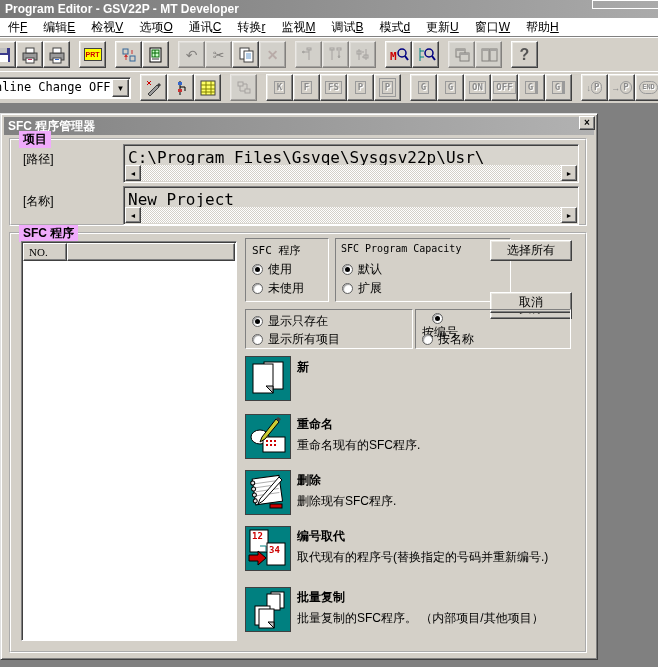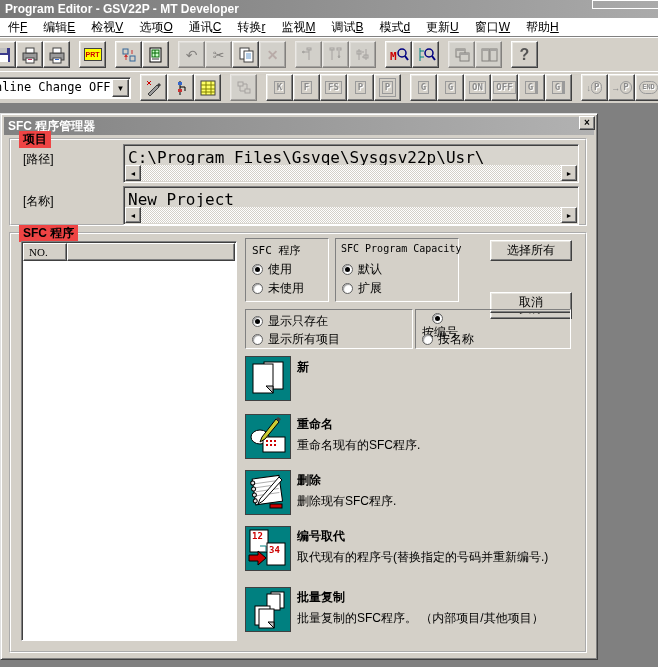--- a/index.html
+++ b/index.html
@@ -55,21 +55,21 @@
     box-shadow:inset 1px 1px 0 #ffffff, inset -1px -1px 0 #808080; }
   .dlg-title { position:absolute; left:3px; top:3px; right:3px; height:18px;
     background:linear-gradient(to right,#828282,#b2b2b2);
     color:#fff; font-weight:bold; line-height:18px; padding-left:4px; }
   .dlg-close { position:absolute; right:2px; top:2px; width:16px; height:14px;
     background:#d4d0c8; border:1px solid; border-color:#ffffff #404040 #404040 #ffffff;
     box-shadow:inset -1px -1px 0 #808080;
     font-size:10px; font-weight:bold; line-height:12px; text-align:center; color:#000; }
 
   .gb { position:absolute; border:2px groove #ffffff; }
-  .gb > .gb-label { position:absolute; top:-9px; left:8px; background:#ef4444;
+  .gb > .gb-label { position:absolute; top:-9px; left:8px; background:#f0abfc;
     padding:0 4px; font-weight:bold; color:#000; white-space:nowrap; }
 
   .fldlabel { position:absolute; color:#000; }
 
   .field { position:absolute; border:1px solid; border-color:#808080 #ffffff #ffffff #808080;
     box-shadow:inset 1px 1px 0 #404040; background:#d8d5ce; }
   .field .txt { position:absolute; left:4px; top:3px; font-size:16px; color:#000; white-space:nowrap; }
   .hscroll { position:absolute; left:1px; right:1px; bottom:1px; height:16px;
     background:#e6e3dc;
     background-image:repeating-conic-gradient(#ffffff 0% 25%, #d4d0c8 0% 50%);
@@ -393,21 +393,21 @@
       <div class="radio-row" style="left:6px; top:22px;">
         <span class="rdot sel"></span>
         <span>使用</span>
       </div>
       <div class="radio-row" style="left:6px; top:41px;">
         <span class="rdot"></span>
         <span>未使用</span>
       </div>
     </div>
 
-    <div class="gb" style="left:334px; top:124px; width:124px; height:64px; border-style:solid; border-width:1px; border-color:#808080 #ffffff #ffffff #808080;text-align:right;">
+    <div class="gb" style="left:334px; top:124px; width:176px; height:64px; border-style:solid; border-width:1px; border-color:#808080 #ffffff #ffffff #808080;text-align:right;">
       <span class="mono" style="position:absolute; left:5px; top:4px; font-size:10px; white-space:nowrap;">SFC Program Capacity</span>
       <div class="radio-row" style="left:6px; top:22px;">
         <span class="rdot sel"></span>
         <span>默认</span>
       </div>
       <div class="radio-row" style="left:6px; top:41px;">
         <span class="rdot"></span>
         <span>扩展</span>
       </div>
     </div>

